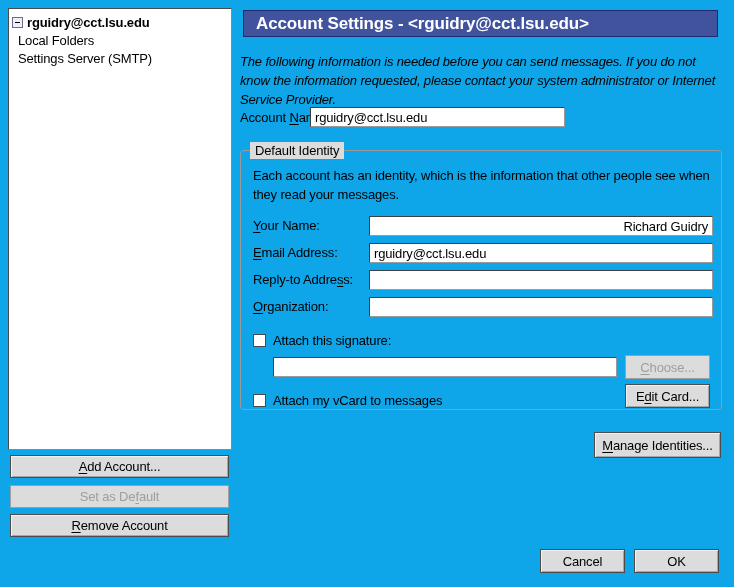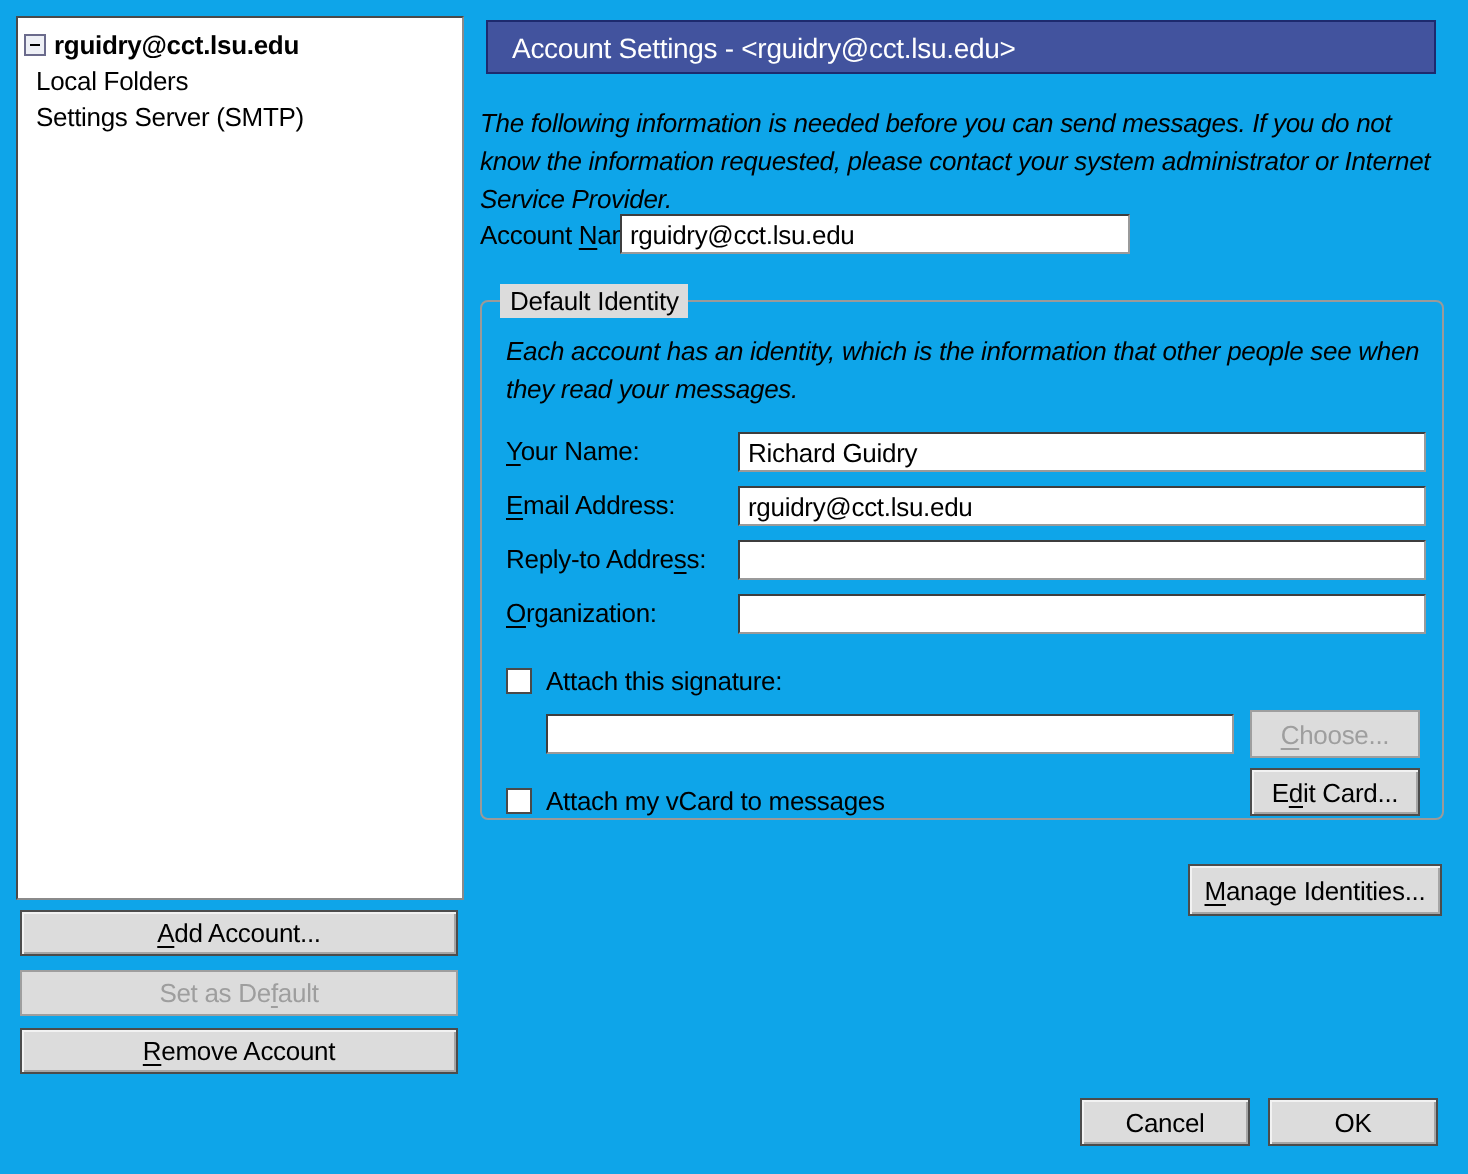--- a/index.html
+++ b/index.html
@@ -49,21 +49,21 @@
     font-family:inherit;font-size:13px;letter-spacing:-0.15px;color:#000;
     text-align:center;display:flex;align-items:center;justify-content:center;
     cursor:default;padding:0;
   }
   .btn.disabled{color:#9e9e9e;border-color:#9e9e9e;box-shadow:none;}
   .side-btn{left:10px;width:219px;height:23px;}
   
   .header-bar{
     position:absolute;left:243px;top:10px;width:475px;height:27px;
     background:#42539e;border:1px solid #1d2a6e;box-sizing:border-box;
-    color:#fff;font-weight:normal;font-size:14px;
+    color:#fff;font-weight:bold;font-size:17px;
     display:flex;align-items:center;padding-left:12px;
   }
   .intro{
     position:absolute;left:240px;top:52px;width:487px;
     line-height:1.48;
     font-style:italic;
   }
   .field-label{position:absolute;height:20px;line-height:20px;}
   .text-input{
     position:absolute;box-sizing:border-box;height:20px;
@@ -73,21 +73,21 @@
     padding:0 4px;
   }
   .group{
     position:absolute;left:240px;top:150px;width:480px;height:258px;
     border:1px solid #9a9a9a;border-radius:4px;
   }
   .group-legend{
     position:absolute;top:-9px;left:9px;background:#dcdcdc;padding:0 5px;
     line-height:17px;
   }
-  .group-desc{position:absolute;left:12px;top:16px;width:458px;line-height:1.45;font-style:italic;}
+  .group-desc{position:absolute;left:12px;top:16px;width:458px;line-height:1.45;}
   .cb{
     display:inline-block;width:13px;height:13px;box-sizing:border-box;
     background:#fff;border:1px solid #4a4a4a;vertical-align:middle;
     margin-right:7px;margin-top:-2px;
   }
   .cb-row{position:absolute;height:16px;line-height:16px;}
   u{text-underline-offset:2px;}
 </style>
 </head>
 <body>
@@ -113,21 +113,21 @@
   <div class="intro">The following information is needed before you can send messages. If you do not know the information requested, please contact your system administrator or Internet Service Provider.</div>
 
   <div class="field-label" style="left:240px;top:108px;">Account <u>N</u>ame:</div>
   <input class="text-input" style="left: 310px; top: 107px; width: 255px;" type="text" value="rguidry@cct.lsu.edu">
 
   <div class="group">
     <span class="group-legend">Default Identity</span>
     <div class="group-desc">Each account has an identity, which is the information that other people see when they read your messages.</div>
 
     <div class="field-label" style="left:12px;top:65px;"><u>Y</u>our Name:</div>
-    <input class="text-input" style="left: 128px; top: 65px; width: 344px;" type="text" value="Richard Guidry">
+    <input class="text-input" style="left: 128px; top: 65px; width: 344px; text-align: right;" type="text" value="Richard Guidry">
 
     <div class="field-label" style="left:12px;top:92px;"><u>E</u>mail Address:</div>
     <input class="text-input" style="left: 128px; top: 92px; width: 344px;" type="text" value="rguidry@cct.lsu.edu">
 
     <div class="field-label" style="left:12px;top:119px;">Reply-to Addre<u>s</u>s:</div>
     <input class="text-input" style="left: 128px; top: 119px; width: 344px;" type="text" value="">
 
     <div class="field-label" style="left:12px;top:146px;"><u>O</u>rganization:</div>
     <input class="text-input" style="left: 128px; top: 146px; width: 344px;" type="text" value="">
 

